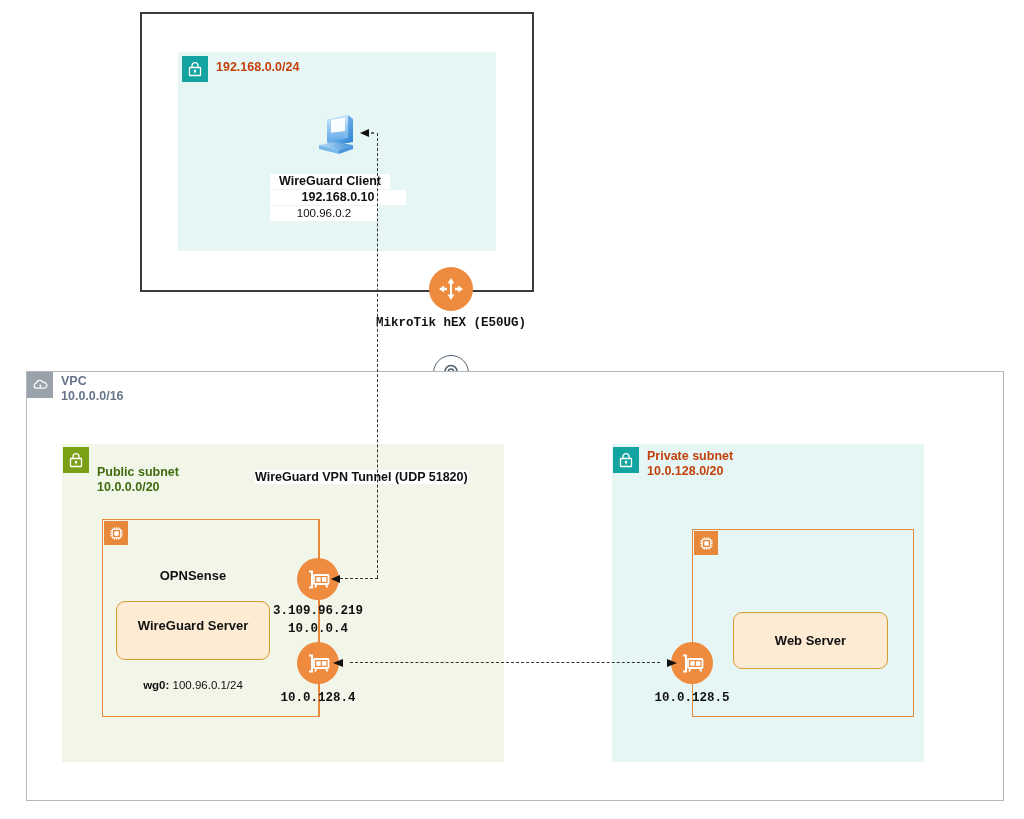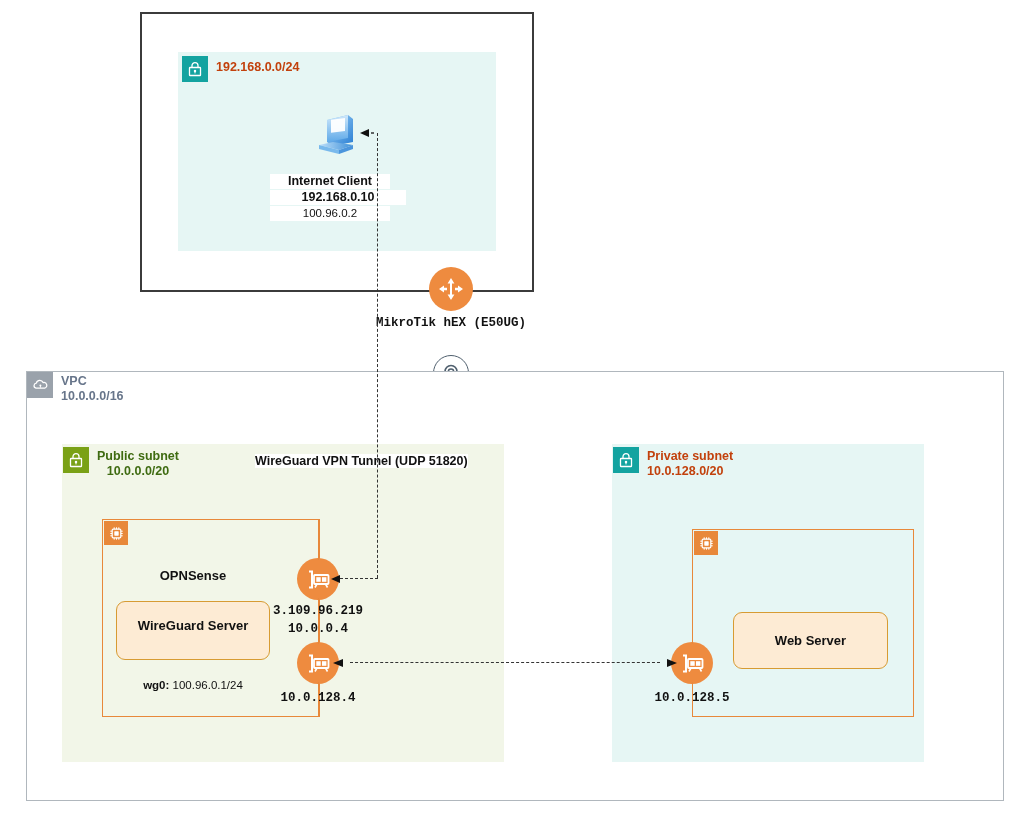--- a/index.html
+++ b/index.html
@@ -176,23 +176,23 @@
 
       <path d="M14 8 L35 3 L35 26 L14 30 Z" fill="url(#lapB)"></path>
       <rect x="18" y="10" width="14" height="13" fill="#ffffff" opacity="0.95" transform="skewY(-7)"></rect>
 
       <path d="M6 33 L20 30 L40 33 L26 38 Z" fill="url(#lapC)"></path>
       <path d="M6 33 L6 37 L26 42 L26 38 Z" fill="#79b9ec"></path>
       <path d="M26 38 L26 42 L40 37 L40 33 Z" fill="#4b95dc"></path>
     </svg>
   </div>
 
-  <div class="abs lbl" style="left:270px; top:174px; width:120px;">Internet Client</div>
+  <div class="abs lbl" style="left:270px; top:174px; width:120px;">WireGuard Client</div>
   <div class="abs lbl" style="left:270px; top:190px; width:136px;">192.168.0.10</div>
-  <div class="abs lbl lbl-sm" style="left:270px; top:206px; width:120px;">100.96.0.2</div>
+  <div class="abs lbl lbl-sm" style="left:270px; top:206px; width:108px;">100.96.0.2</div>
 
   <div class="abs line-black" style="left:452px; top:290px; width:81px;"></div>
 
   <div class="abs circ-icon router" style="left:429px; top:267px;">
     <svg width="30" height="30" viewBox="0 0 30 30">
 
       <path d="M15 4 L18.4 9.5 L16 9.5 L16 20.5 L18.4 20.5 L15 26 L11.6 20.5 L14 20.5 L14 9.5 L11.6 9.5 Z" fill="#ffffff"></path>
 
       <path d="M3 15 L8 11.6 L8 13.7 L11 13.7 L11 16.3 L8 16.3 L8 18.4 Z" fill="#ffffff"></path>
 
@@ -231,27 +231,27 @@
   <div class="abs public-subnet"></div>
   <div class="abs hdr" style="left:63px; top:447px;">
     <div class="grp-icon green-bg">
       <svg width="16" height="16" viewBox="0 0 16 16">
         <rect x="2.5" y="6.5" width="11" height="8" rx="0.6" fill="none" stroke="#ffffff" stroke-width="1.3"></rect>
         <path d="M5 6.5 V4.6 a3 3 0 0 1 6 0 V6.5" fill="none" stroke="#ffffff" stroke-width="1.3"></path>
         <circle cx="8" cy="10" r="1.25" fill="#ffffff"></circle>
         <rect x="7.5" y="10.2" width="1" height="2.2" fill="#ffffff"></rect>
       </svg>
     </div>
-    <div style="margin-top:2px;text-align:center;">
+    <div style="margin-top:18px;">
       <div class="grp-label green-text">Public subnet</div>
       <div class="grp-label green-text">10.0.0.0/20</div>
     </div>
   </div>
 
-  <div class="abs tunnel-lbl" style="left:255px; top:454px;">WireGuard VPN Tunnel (UDP 51820)</div>
+  <div class="abs tunnel-lbl" style="left:255px; top:470px;">WireGuard VPN Tunnel (UDP 51820)</div>
 
   <div class="abs ec2-box ec2-public"></div>
   <div class="abs orange-bg" style="left:104px; top:521px; width:24px; height:24px; display:flex; align-items:center; justify-content:center;">
     <svg width="15" height="15" viewBox="0 0 15 15">
       <rect x="3.2" y="3.2" width="8.6" height="8.6" rx="1" fill="none" stroke="#ffffff" stroke-width="1.2"></rect>
       <rect x="5.3" y="5.3" width="4.4" height="4.4" rx="0.6" fill="#ffffff"></rect>
       <g stroke="#ffffff" stroke-width="1">
         <line x1="5.2" y1="1.3" x2="5.2" y2="3.2"></line>
           <line x1="7.5" y1="1.3" x2="7.5" y2="3.2"></line>
           <line x1="9.8" y1="1.3" x2="9.8" y2="3.2"></line>

